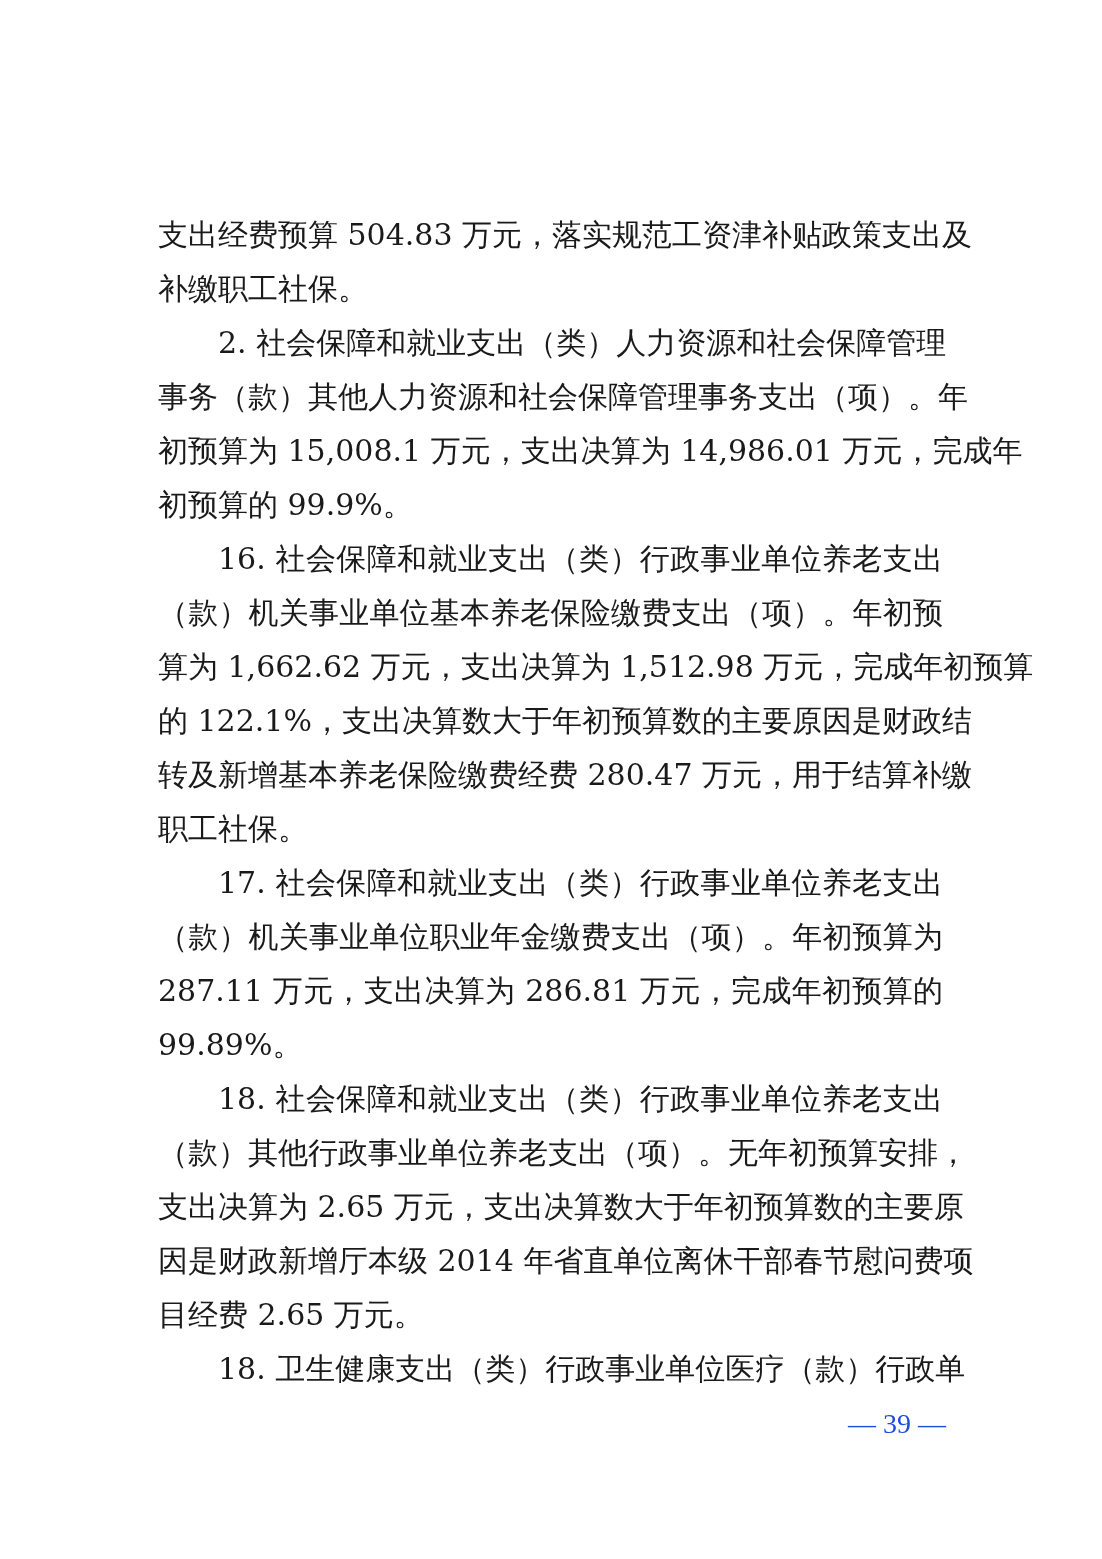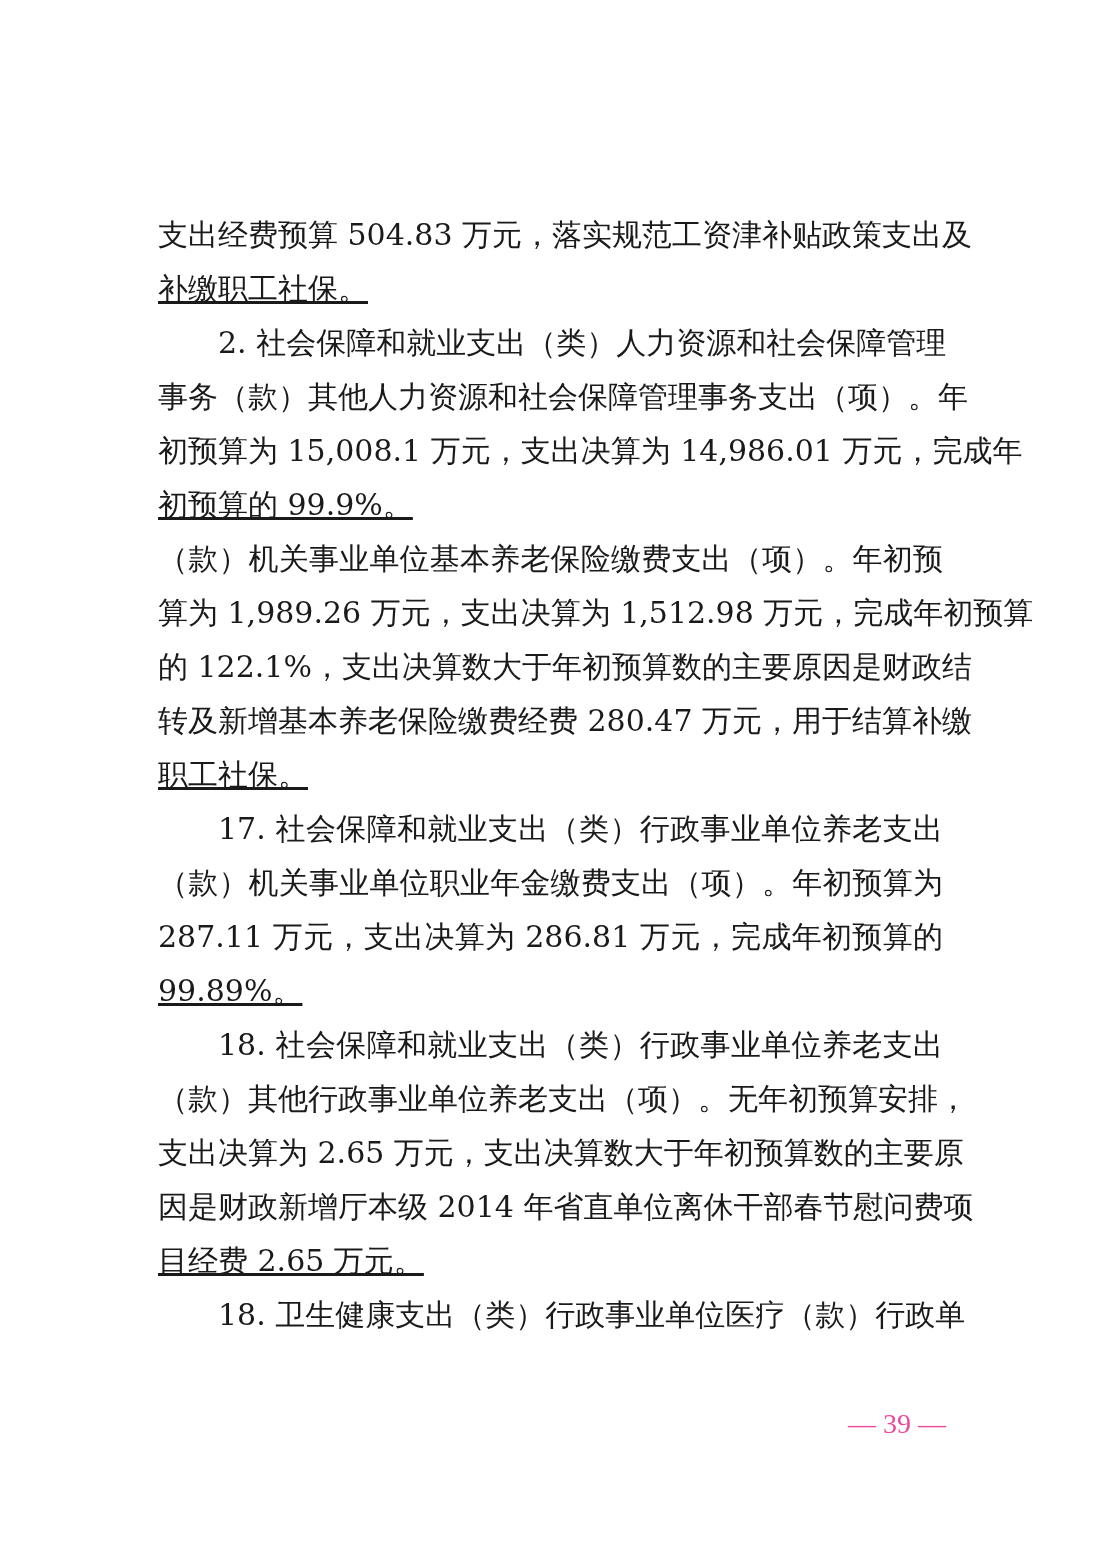--- a/index.html
+++ b/index.html
@@ -32,37 +32,36 @@
       height: 54px;
       line-height: 54px;
       font-size: 30px;
       white-space: nowrap;
       text-align: justify;
       text-align-last: justify;
       letter-spacing: 0;
     }
     .line.last {
       text-align-last: left;
-      text-decoration: underline;
     }
     .line.indent {
       padding-left: 60px;
     }
     .page-number {
       position: absolute;
       left: 836px;
       top: 1404px;
       width: 110px;
       height: 40px;
       line-height: 40px;
       font-size: 28px;
       font-family: "Liberation Serif", "DejaVu Serif", serif;
       text-align: right;
       white-space: nowrap;
-      color: #ec4899;
+      color: #1d4ed8;
     }
   </style>
 </head>
 <body>
 
 <div class="page">
   <div class="text-block">
 
     <div>
       <div class="line">支出经费预算 504.83 万元，落实规范工资津补贴政策支出及</div>
@@ -70,22 +69,23 @@
     </div>
 
     <div>
       <div class="line indent">2. 社会保障和就业支出（类）人力资源和社会保障管理</div>
       <div class="line">事务（款）其他人力资源和社会保障管理事务支出（项）。年</div>
       <div class="line">初预算为 15,008.1 万元，支出决算为 14,986.01 万元，完成年</div>
       <div class="line last">初预算的 99.9%。</div>
     </div>
 
     <div>
+      <div class="line indent">16. 社会保障和就业支出（类）行政事业单位养老支出</div>
       <div class="line">（款）机关事业单位基本养老保险缴费支出（项）。年初预</div>
-      <div class="line">算为 1,989.26 万元，支出决算为 1,512.98 万元，完成年初预算</div>
+      <div class="line">算为 1,662.62 万元，支出决算为 1,512.98 万元，完成年初预算</div>
       <div class="line">的 122.1%，支出决算数大于年初预算数的主要原因是财政结</div>
       <div class="line">转及新增基本养老保险缴费经费 280.47 万元，用于结算补缴</div>
       <div class="line last">职工社保。</div>
     </div>
 
     <div>
       <div class="line indent">17. 社会保障和就业支出（类）行政事业单位养老支出</div>
       <div class="line">（款）机关事业单位职业年金缴费支出（项）。年初预算为</div>
       <div class="line">287.11 万元，支出决算为 286.81 万元，完成年初预算的</div>
       <div class="line last">99.89%。</div>

